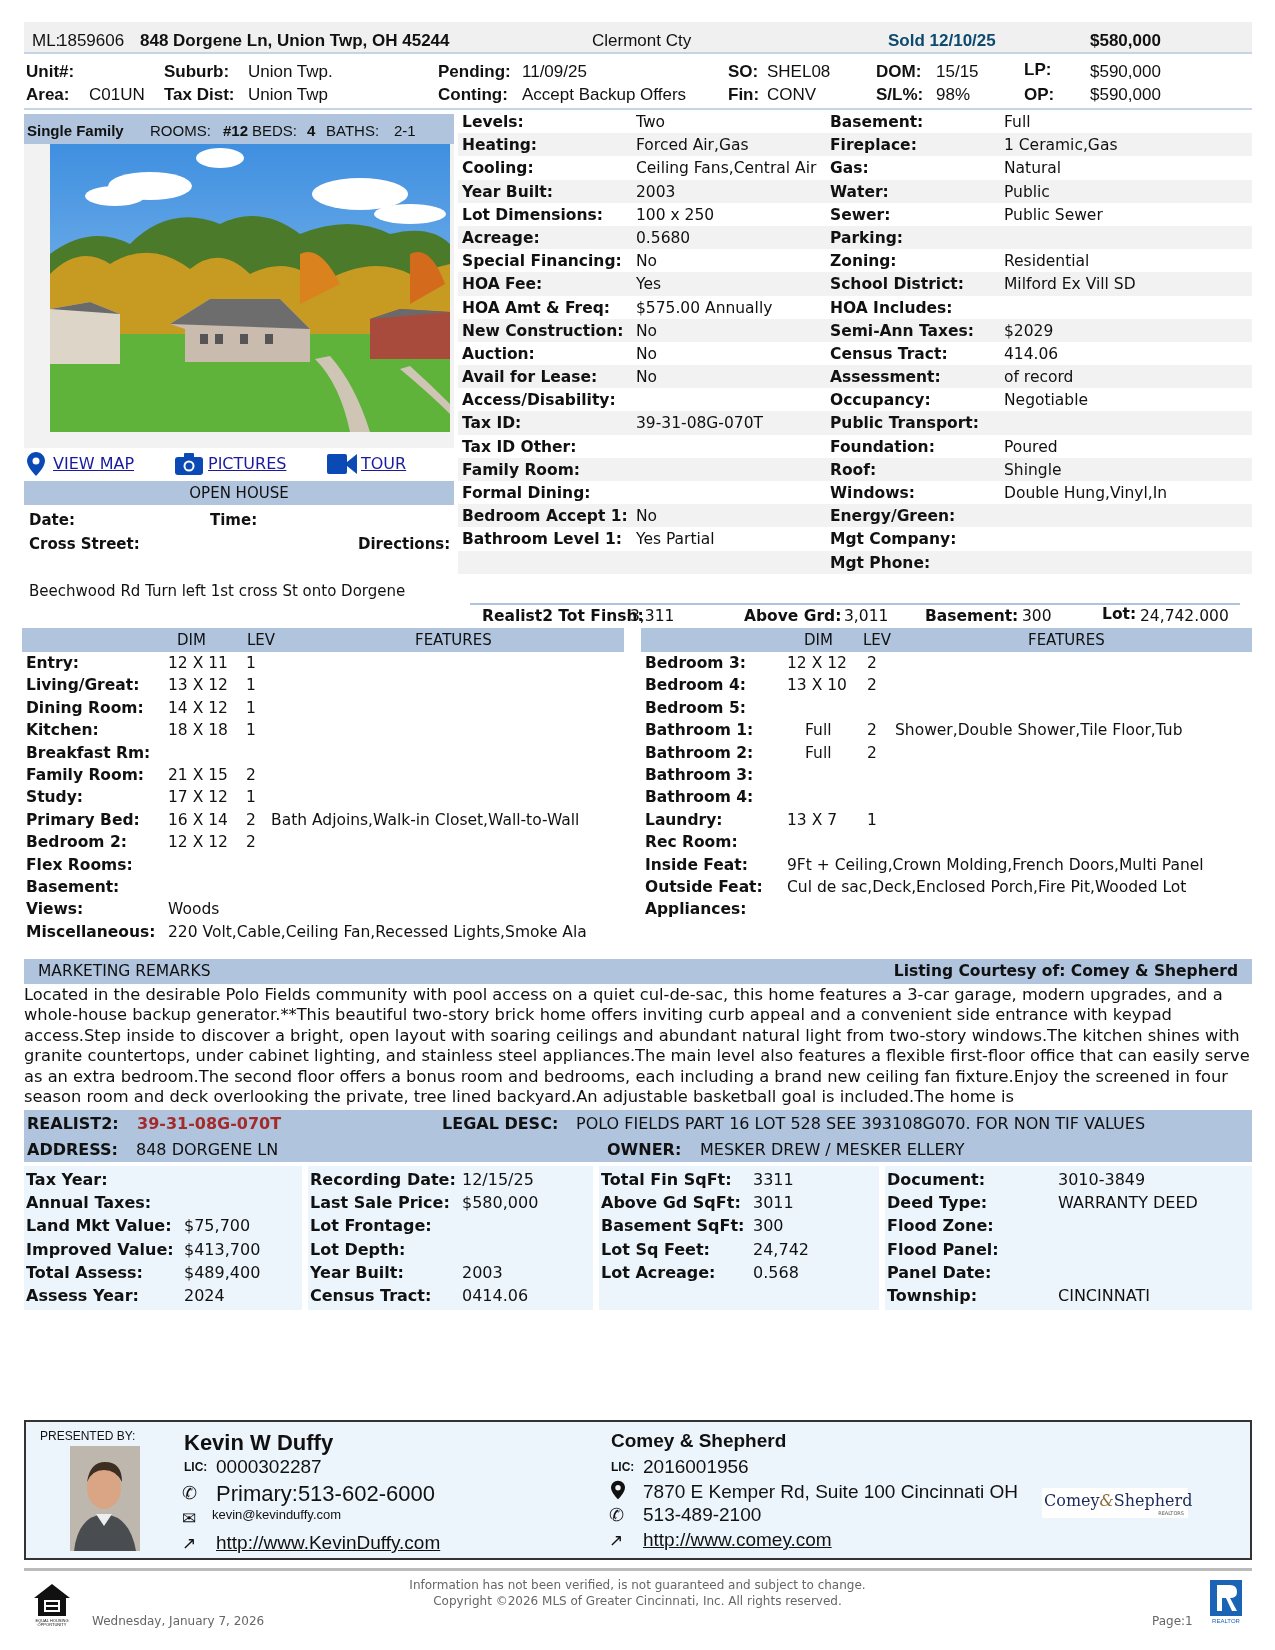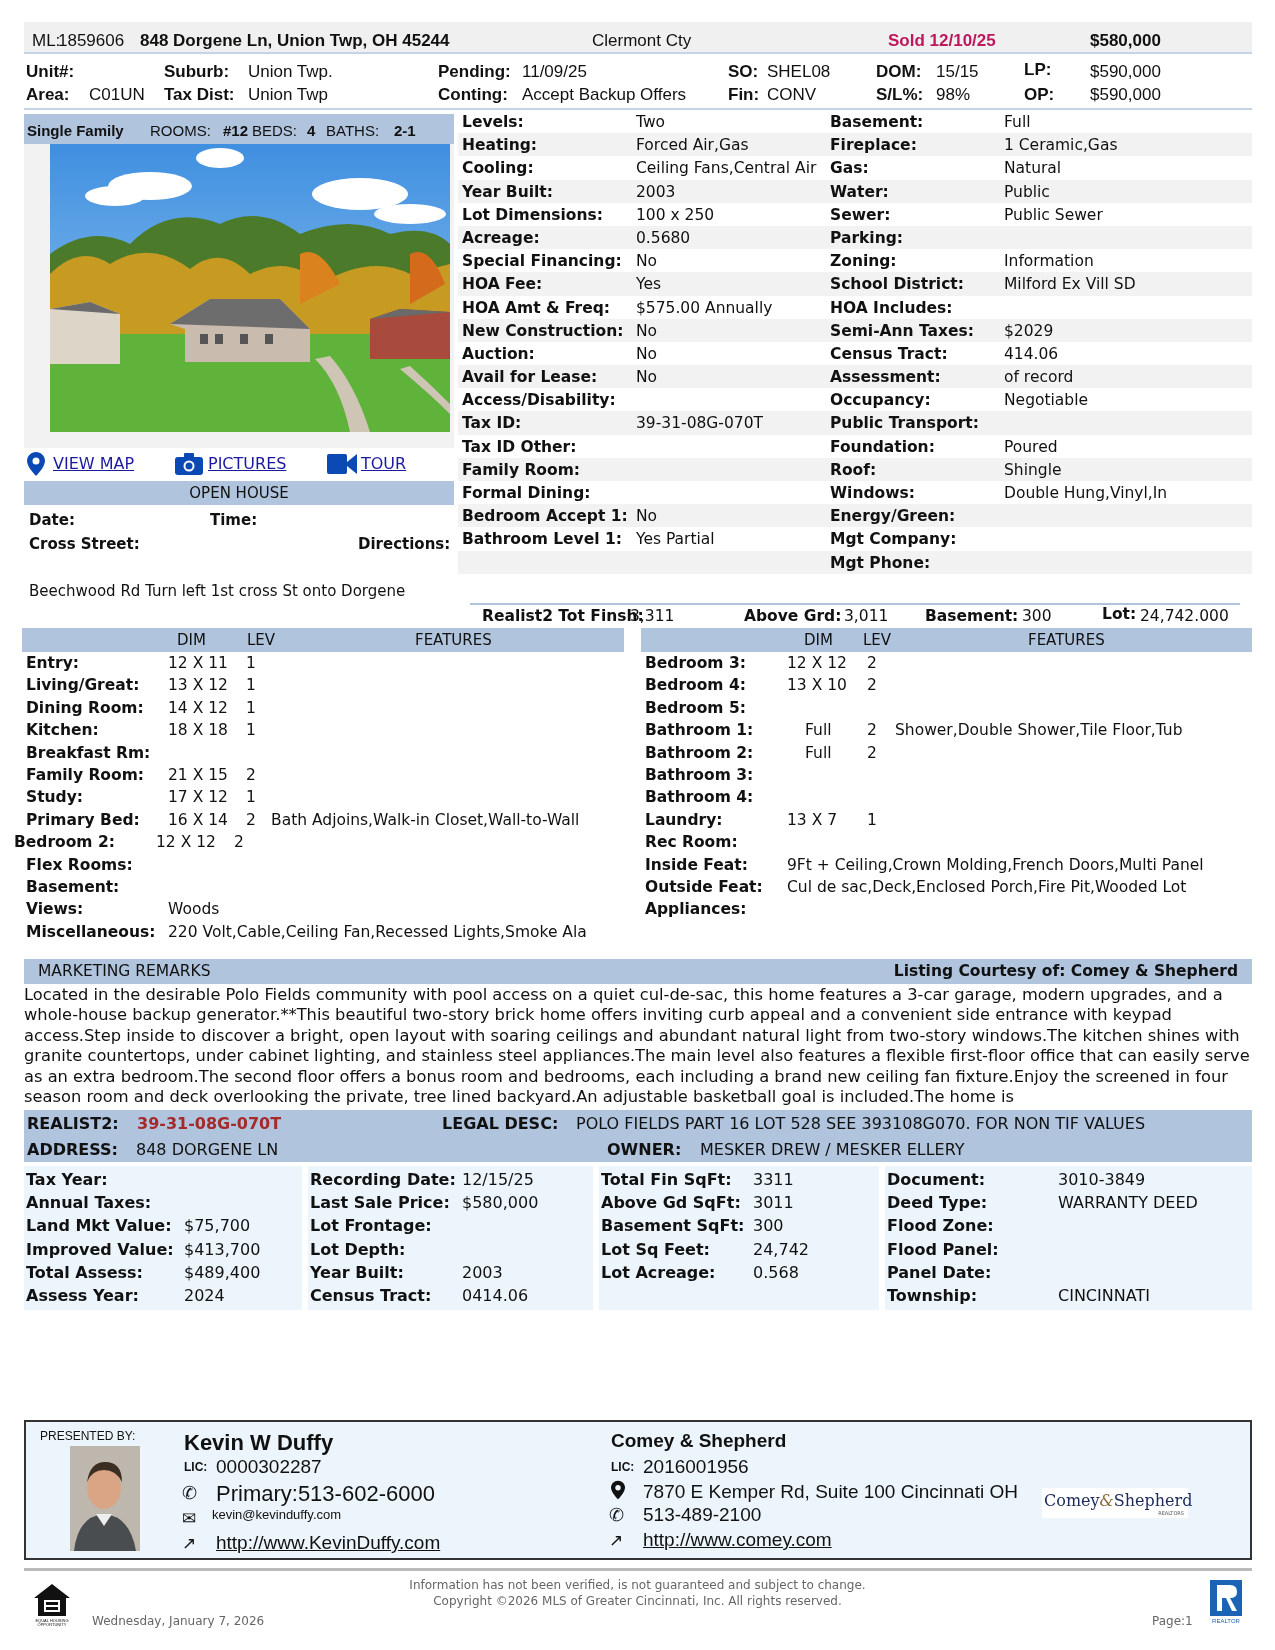--- a/index.html
+++ b/index.html
@@ -3,21 +3,21 @@
 <meta charset="utf-8">
 <style>
   * { box-sizing: border-box; margin: 0; padding: 0; }
   body { width: 1275px; height: 1650px; background: #fff; font-family: "DejaVu Sans", sans-serif; color: #111; position: relative; overflow: hidden; }
   .abs { position: absolute; }
   .arial { font-family: "Liberation Sans", sans-serif; }
 
   
   #hdr { left: 24px; top: 22px; width: 1228px; height: 32px; background: #f0f0f0; border-bottom: 2px solid #c7d4e6; font-size: 17px; }
   #hdr span { position: absolute; top: 9px; }
-  #hdr .sold { color: #be185d; font-weight: bold; }
+  #hdr .sold { color: #0c4a6e; font-weight: bold; }
 
   #sub { left: 24px; top: 56px; width: 1228px; height: 54px; border-bottom: 2px solid #c7d4e6; font-size: 17px; }
   #sub span { position: absolute; white-space: nowrap; }
   #sub .k { font-weight: bold; }
 
   
   #typebar { left: 24px; top: 114px; width: 430px; height: 30px; background: #b0c4de; font-size: 15px; }
   #typebar span { position: absolute; top: 8px; white-space: nowrap; }
   #photo-wrap { left: 24px; top: 144px; width: 430px; height: 304px; background: #f2f2f2; }
   #photo { position: absolute; left: 26px; top: 0; width: 400px; height: 288px; overflow: hidden; }
@@ -105,21 +105,21 @@
   <span style="left:1066px;top:29px">$590,000</span>
 </div>
 
 <div id="typebar" class="abs arial">
   <span style="left:3px;font-weight:bold">Single Family</span>
   <span style="left:126px">ROOMS:</span>
   <span style="left:199px;font-weight:bold">#12</span>
   <span style="left:228px">BEDS:</span>
   <span style="left:283px;font-weight:bold">4</span>
   <span style="left:302px">BATHS:</span>
-  <span style="left:370px;font-weight:bold">2-1</span>
+  <span style="left:370px;font-weight:normal">2-1</span>
 </div>
 
 <div id="photo-wrap" class="abs">
   <div id="photo">
     <svg width="400" height="288" viewBox="0 0 400 288">
       <defs>
         <linearGradient id="sky" x1="0" y1="0" x2="0" y2="1">
           <stop offset="0" stop-color="#3f8fe0"></stop>
             <stop offset="1" stop-color="#9ccaf0"></stop>
         </linearGradient>
@@ -218,21 +218,21 @@
     <div class="drow">
       <span class="k" style="left:4px">Acreage:</span>
       <span style="left:178px">0.5680</span>
       <span class="k" style="left:372px">Parking:</span>
       <span style="left:546px"></span>
     </div>
     <div class="drow">
       <span class="k" style="left:4px">Special Financing:</span>
       <span style="left:178px">No</span>
       <span class="k" style="left:372px">Zoning:</span>
-      <span style="left:546px">Information</span>
+      <span style="left:546px">Residential</span>
     </div>
     <div class="drow">
       <span class="k" style="left:4px">HOA Fee:</span>
       <span style="left:178px">Yes</span>
       <span class="k" style="left:372px">School District:</span>
       <span style="left:546px">Milford Ex Vill SD</span>
     </div>
     <div class="drow">
       <span class="k" style="left:4px">HOA Amt &amp; Freq:</span>
       <span style="left:178px">$575.00   Annually</span>
@@ -370,21 +370,21 @@
       <span style="left:146px">17 X 12</span>
       <span style="left:224px">1</span>
       <span style="left:249px"></span>
     </div>
     <div class="rrow" style="left: 22px; top: 810.8px; width: 600px;">
       <span class="k" style="left:4px">Primary Bed:</span>
       <span style="left:146px">16 X 14</span>
       <span style="left:224px">2</span>
       <span style="left:249px">Bath Adjoins,Walk-in Closet,Wall-to-Wall</span>
     </div>
-    <div class="rrow" style="left: 10px; top: 833.2px; width: 600px; text-align: right;">
+    <div class="rrow" style="left: 22px; top: 833.2px; width: 600px; text-align: right;">
       <span class="k" style="left:4px">Bedroom 2:</span>
       <span style="left:146px">12 X 12</span>
       <span style="left:224px">2</span>
       <span style="left:249px"></span>
     </div>
     <div class="rrow" style="left: 22px; top: 855.6px; width: 600px;">
       <span class="k" style="left:4px">Flex Rooms:</span>
       <span style="left:146px"></span>
       <span style="left:224px"></span>
       <span style="left:249px"></span>

